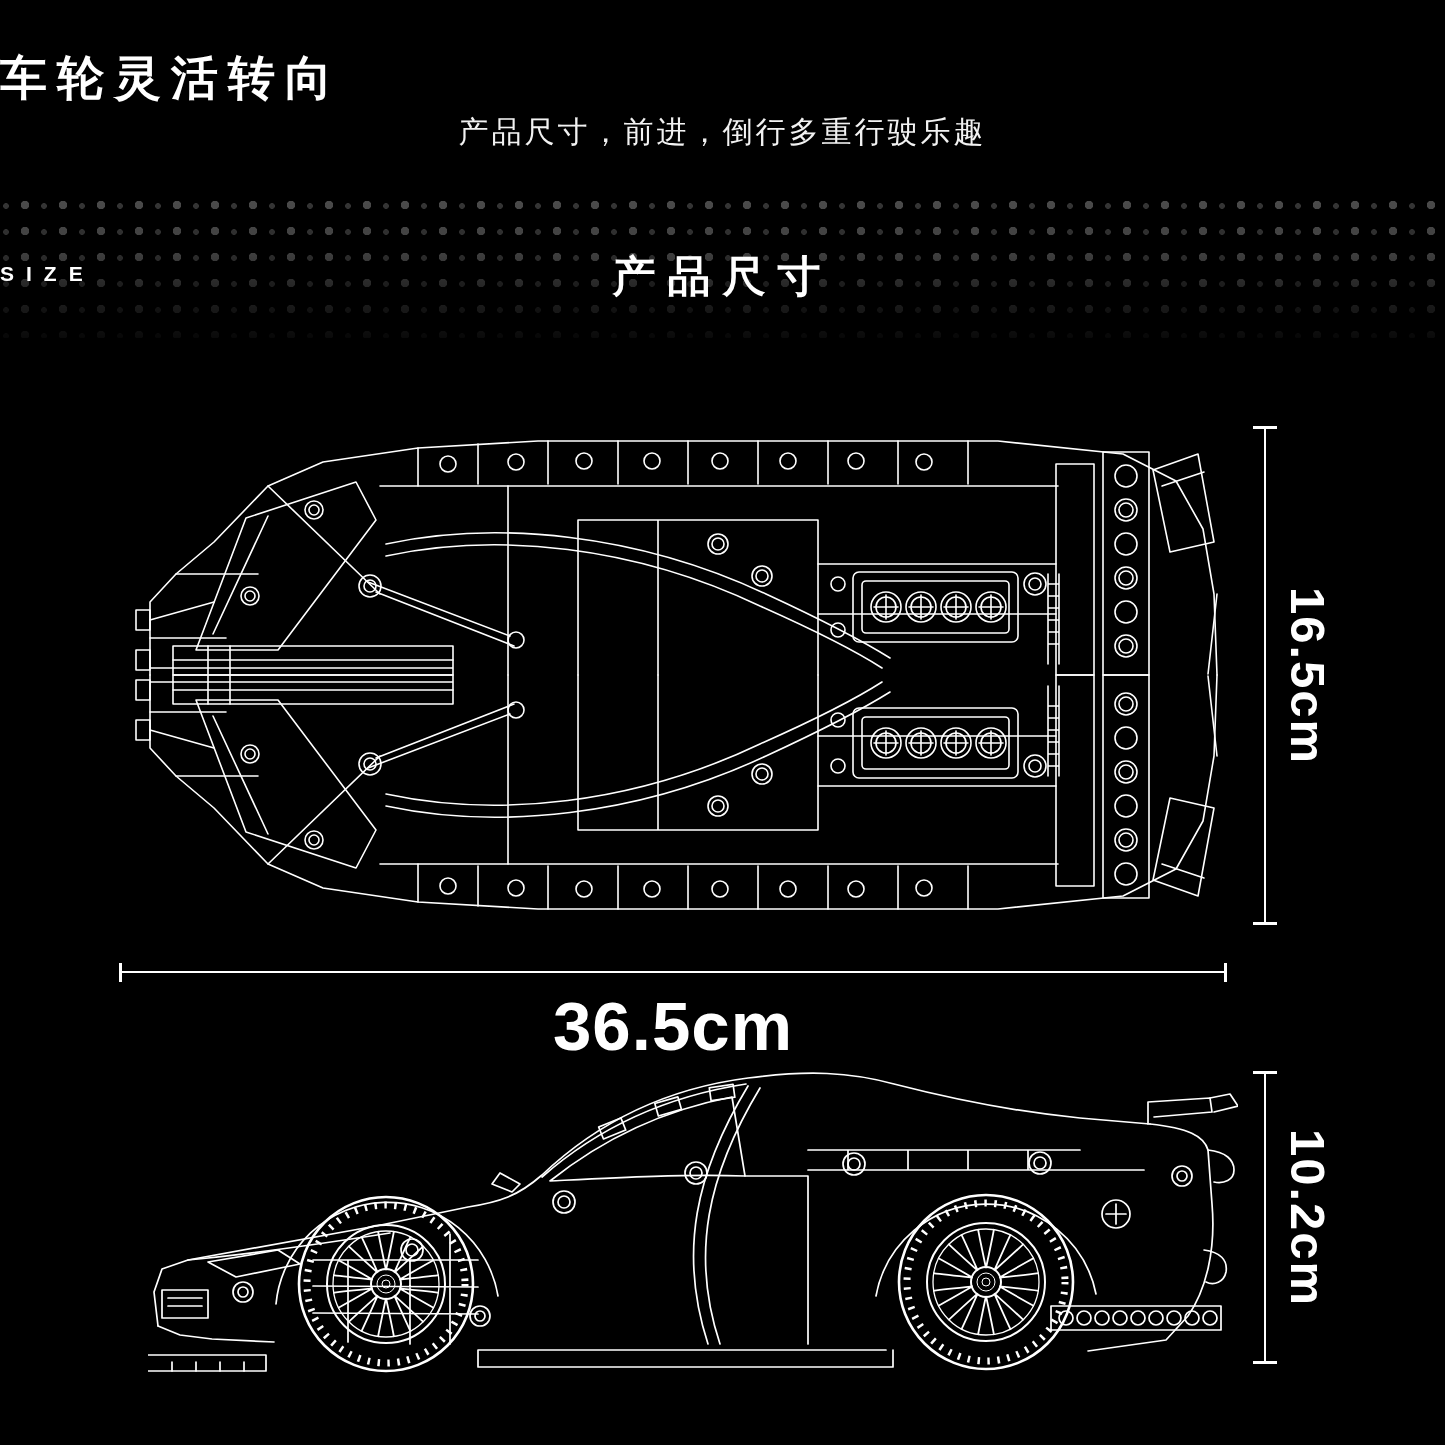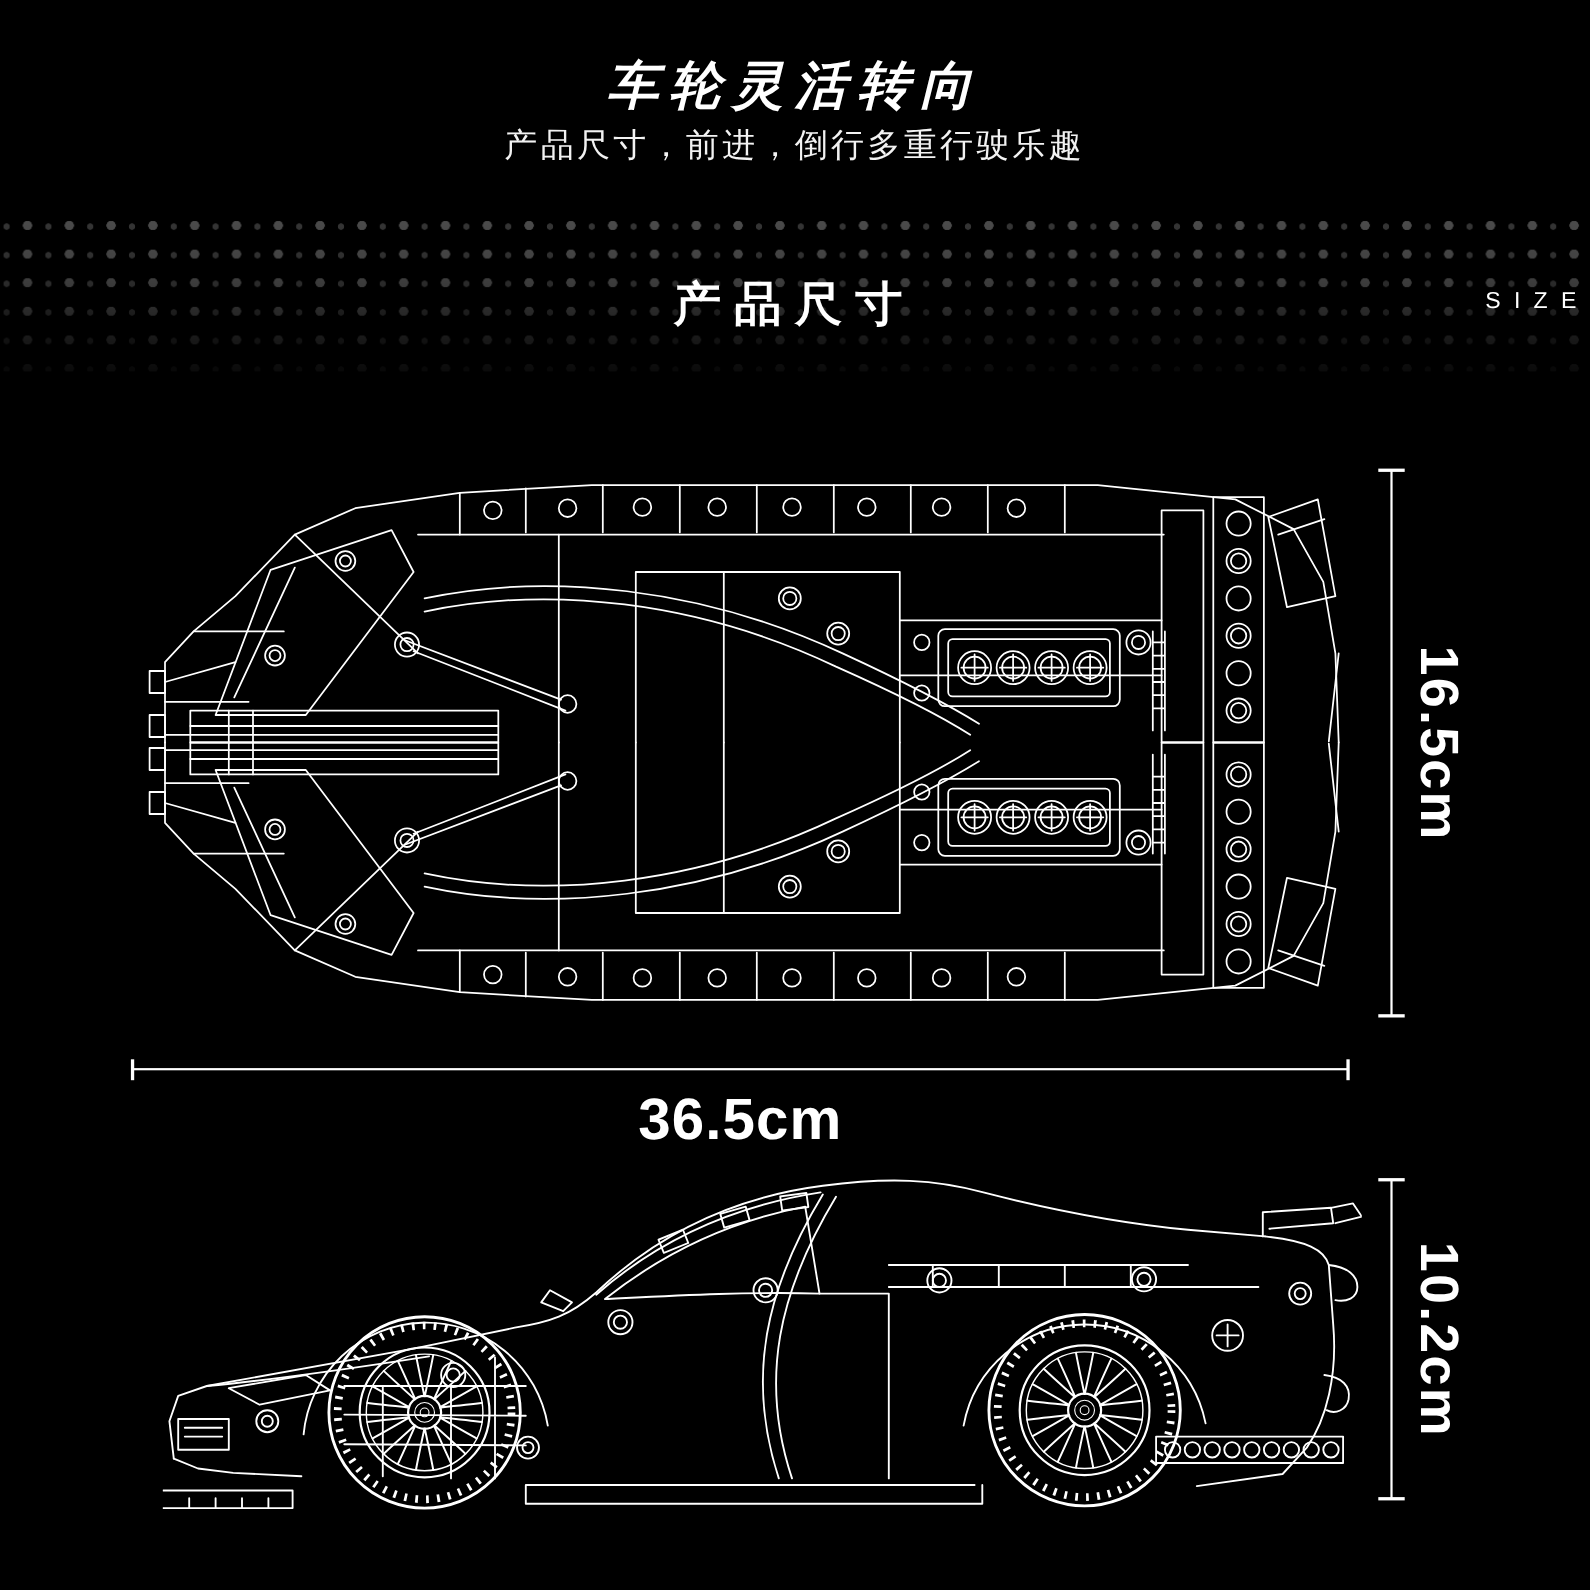--- a/index.html
+++ b/index.html
@@ -5,22 +5,22 @@
   html,body { margin:0; padding:0; background:#000; }
   body {
     width:1445px; height:1445px; position:relative; overflow:hidden;
     font-family:"Liberation Sans", sans-serif; color:#fff;
   }
   .stage { position:absolute; inset:0; background:#000; }
 
   
   .page-title {
     position:absolute; top:16px; left:0; width:100%;
-    text-align:center; font-size:47px; font-weight:600;
-    letter-spacing:10px; color:#fff; white-space:nowrap;font-style:italic;
+    text-align:left; font-size:47px; font-weight:600;
+    letter-spacing:10px; color:#fff; white-space:nowrap;
   }
   .page-subtitle {
     position:absolute; top:82px; left:0; width:100%;
     text-align:center; font-size:30px; font-weight:400;
     letter-spacing:3px; color:#f2f2f2; white-space:nowrap;
   }
 
   
   .dots-band { position:absolute; left:0; top:186px; width:100%; height:152px; }
   .dots-band .dots {
@@ -33,21 +33,21 @@
     -webkit-mask-image: linear-gradient(180deg, rgba(0,0,0,.95) 0%, rgba(0,0,0,.75) 45%, rgba(0,0,0,.35) 75%, rgba(0,0,0,.12) 100%);
     mask-image: linear-gradient(180deg, rgba(0,0,0,.95) 0%, rgba(0,0,0,.75) 45%, rgba(0,0,0,.35) 75%, rgba(0,0,0,.12) 100%);
   }
   .band-heading-cn {
     position:absolute; top:26px; left:0; width:100%;
     text-align:center; font-size:43px; font-weight:700;
     letter-spacing:12px; color:#fff; white-space:nowrap;
   }
   .band-heading-en {
     position:absolute; top:76px; left:0; width:100%;
-    text-align:right; font-size:21px; font-weight:400;
+    text-align:left; font-size:21px; font-weight:700;
     letter-spacing:12px; color:#fff; white-space:nowrap;
   }
 
   
   .top-view  { position:absolute; left:118px; top:424px;  width:1116px; height:502px; }
   .side-view { position:absolute; left:148px; top:1054px; width:1090px; height:324px; }
   svg { display:block; }
 
   
   .dim-v { position:absolute; width:2px; background:#fff; }
@@ -65,21 +65,21 @@
   .dim-height { left:1264px; top:1072px; height:291px; }
 
   .dim-h { position:absolute; height:2px; background:#fff; left:120px; top:971px; width:1106px; }
   .dim-h::before, .dim-h::after {
     content:""; position:absolute; top:-8px; width:3px; height:19px; background:#fff;
   }
   .dim-h::before { left:-1px; }
   .dim-h::after  { right:-1px; }
   .dim-h .lbl {
     position:absolute; top:16px; left:50%; transform:translateX(-50%);
-    font-size:53px; font-weight:700; letter-spacing:1px; white-space:nowrap; color:#fff;
+    font-size:69px; font-weight:700; letter-spacing:1px; white-space:nowrap; color:#fff;
   }
 </style>
 </head>
 <body>
 
 <div class="stage">
 
   <h1 class="page-title">车轮灵活转向</h1>
   <p class="page-subtitle">产品尺寸，前进，倒行多重行驶乐趣</p>
 

